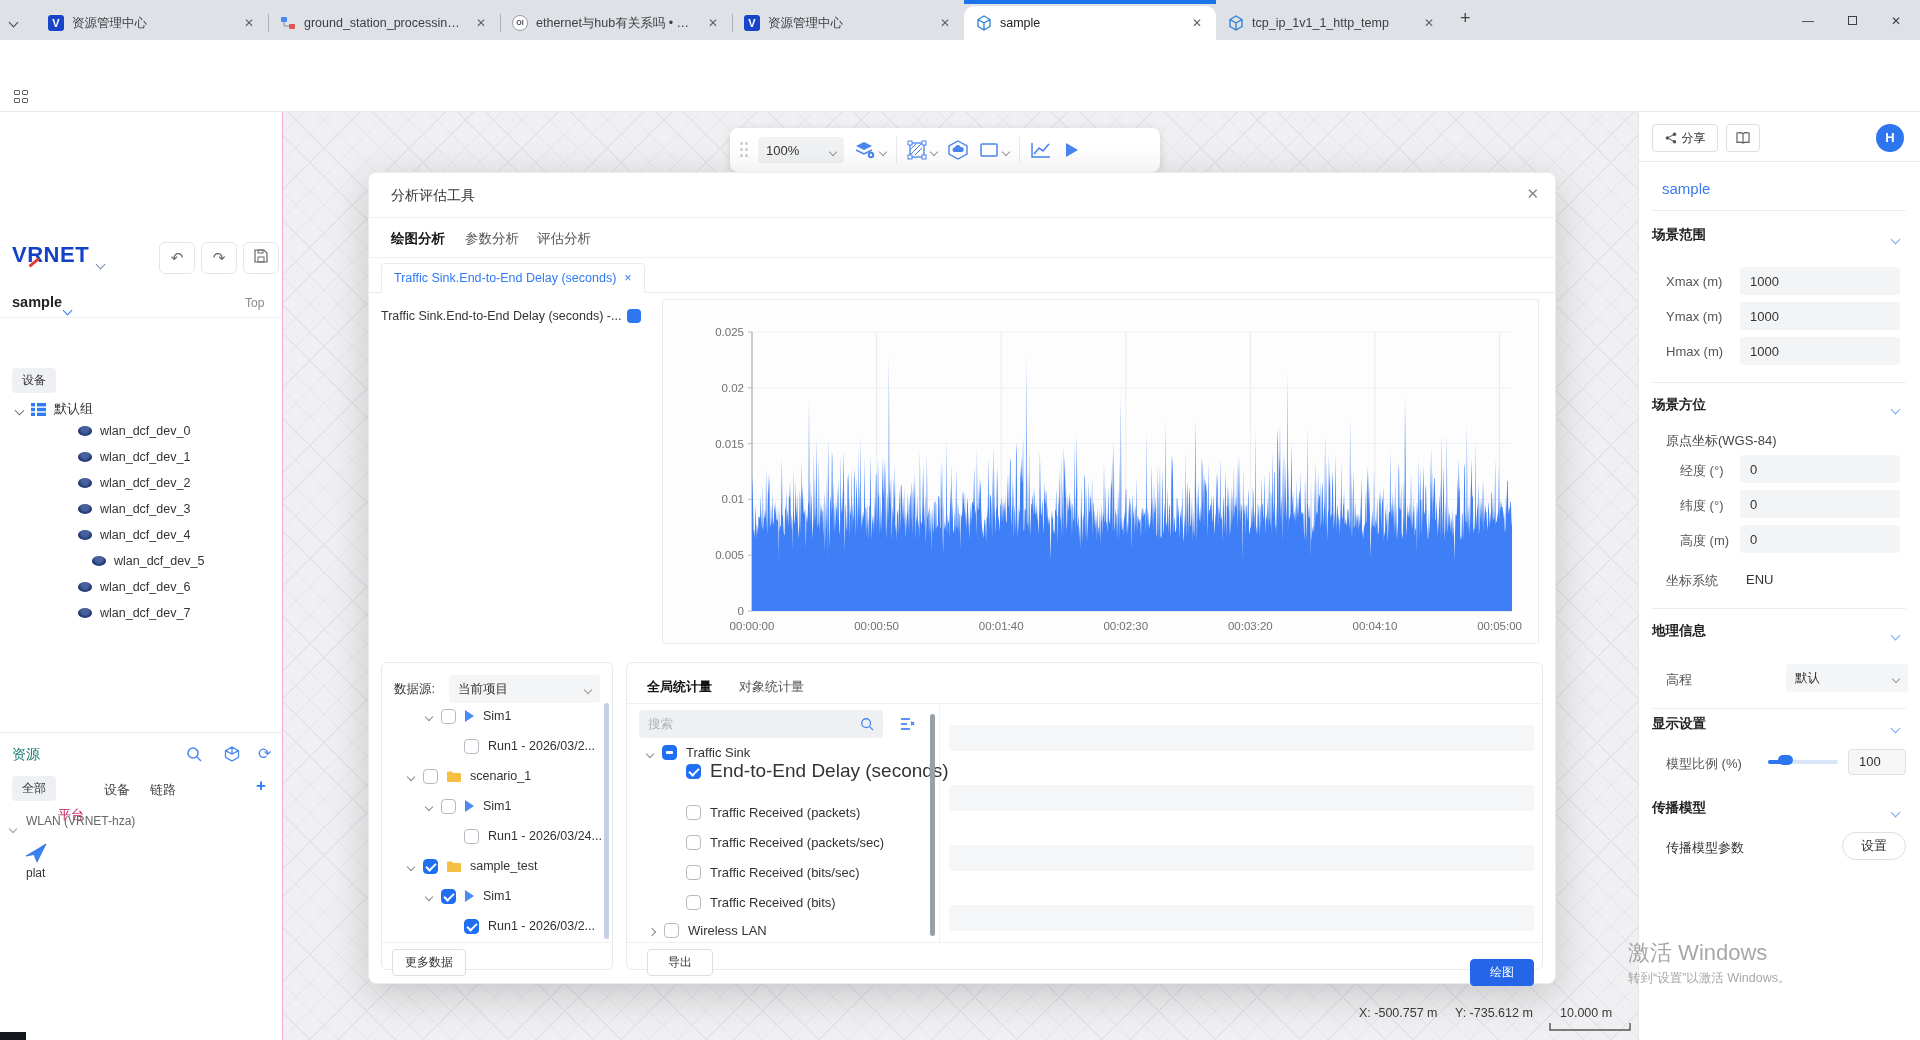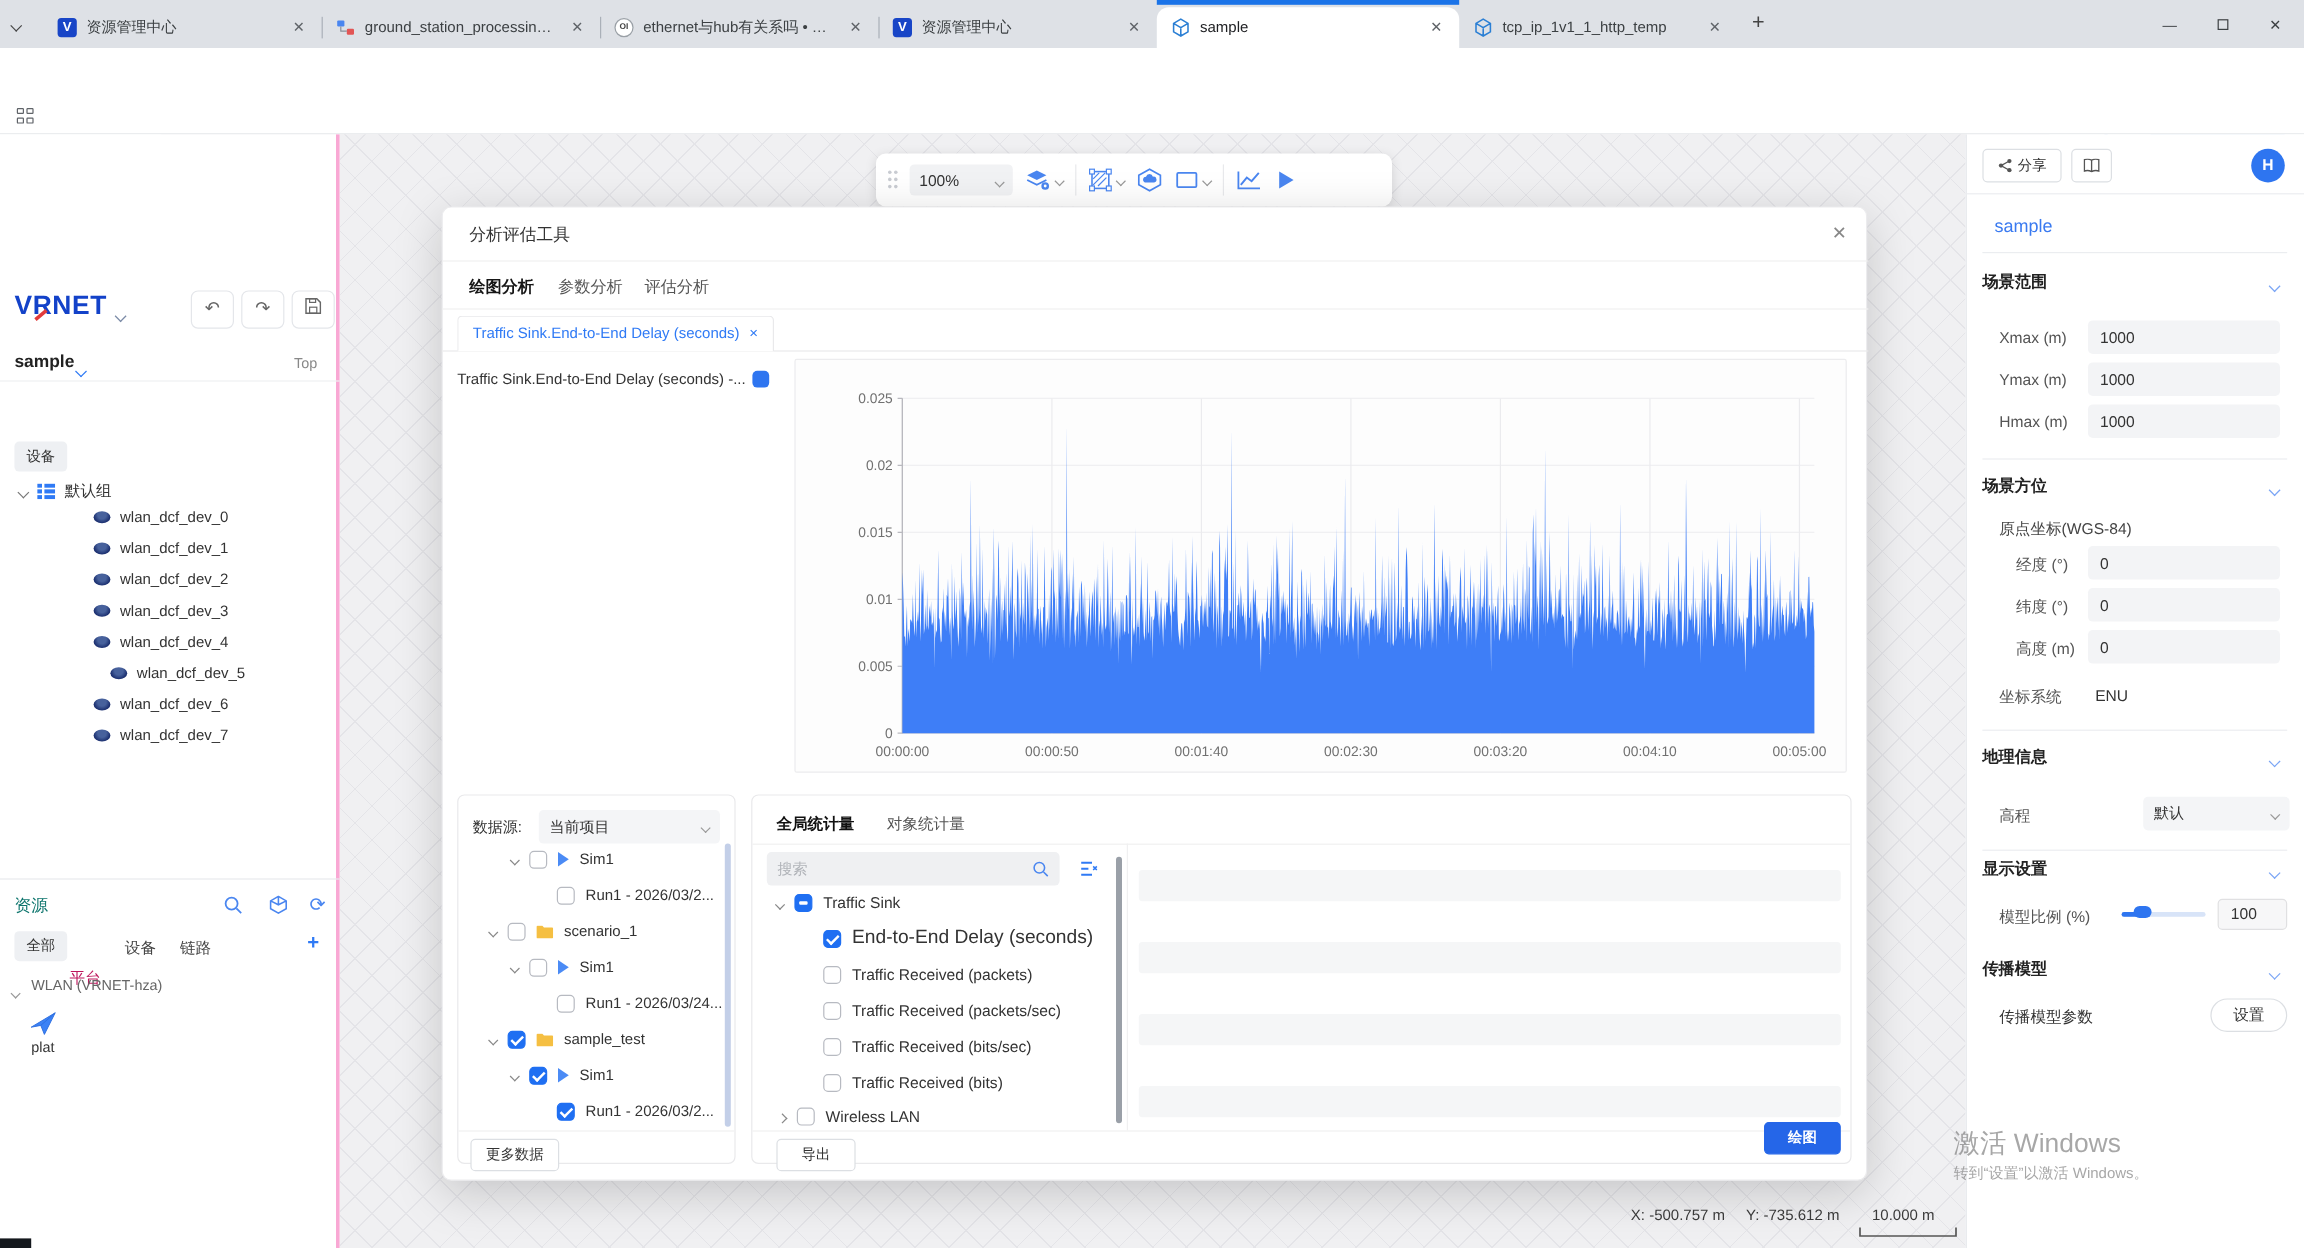--- a/index.html
+++ b/index.html
@@ -27,21 +27,21 @@
   .star { color:#5f6368; font-size:15px; flex:none; margin-left:10px; }
   .update-pill { position:absolute; left:1786px; top:45px; width:124px; height:30px; border-radius:15px; background:#d6e3fb; display:flex; align-items:center; justify-content:center; gap:6px; font-size:12px; color:#1757c2; }
   .kebab { color:#333; font-size:13px; font-weight:bold; }
   .winctl { position:absolute; top:8px; width:40px; height:26px; text-align:center; line-height:26px; font-size:12px; color:#3c4043; }
   .restore-sq { display:inline-block; width:9px; height:9px; border:1.2px solid #3c4043; }
   .bookmarks { left:0; top:80px; width:1920px; height:32px; background:#fff; border-bottom:1px solid #e7e9ec; }
   .grid-icon { position:absolute; left:14px; top:90px; width:16px; height:13px; display:grid; grid-template-columns:6px 6px; grid-gap:2px; }
   .grid-icon span { width:6px; height:5px; border:1.2px solid #5f6368; border-radius:1px; }
 
   
-  .sidebar { left:0; top:112px; width:283px; height:928px; background:#fff; border-right:3px solid #f9a8d4; }
+  .sidebar { left:0; top:112px; width:283px; height:928px; background:#fff; border-right:1px solid #f9a8d4; }
   .vrnet { position:absolute; left:12px; top:130px; font-size:22px; font-weight:800; color:#1342c9; letter-spacing:.5px; }
   .vrnet .rslash { position:relative; }
   .vrnet .rslash i { position:absolute; left:1px; bottom:3px; width:12px; height:2.6px; background:#e23b3b; transform:rotate(-40deg); }
   .chev { display:inline-block; width:7px; height:7px; border-right:1.6px solid currentColor; border-bottom:1.6px solid currentColor; transform:rotate(45deg); }
   .chev.right { transform:rotate(-45deg); }
   .sq-btn { position:absolute; top:130px; width:36px; height:32px; border:1px solid #e4e6ea; border-radius:6px; background:#fff; color:#666; font-size:15px; text-align:center; line-height:30px; }
   .proj-row { position:absolute; left:0; top:174px; width:283px; height:32px; border-bottom:1px solid #eef0f2; }
   .navtabs { position:absolute; left:0; top:206px; width:283px; height:42px; border-bottom:1px solid #eef0f2; }
   .navtab { position:absolute; top:13px; font-size:13.5px; color:#444; }
   .navtab.active { font-weight:bold; color:#111; }
@@ -562,21 +562,21 @@
           <line x1="2" y1="8" x2="8" y2="8" stroke="#2f7af5" stroke-width="1.6"></line>
           <line x1="2" y1="13" x2="11" y2="13" stroke="#2f7af5" stroke-width="1.6"></line>
           <path d="M12 6 L15 9 M15 6 L12 9" stroke="#2f7af5" stroke-width="1.3"></path>
         </svg>
 
       <div class="ds-row" style="left:20px;top:76px;font-size:13px;">
         <span style="color:#888;"><span class="chev" style="width:6px;height:6px;"></span></span>
         <span class="cb ind"></span>
         <span>Traffic Sink</span>
       </div>
-      <div class="ds-row" style="left:59px;top:106px;font-size:16px;">
+      <div class="ds-row" style="left:59px;top:95px;font-size:19px;">
         <span class="cb checked"></span>
         <span>End-to-End Delay (seconds)</span>
       </div>
       <div class="ds-row" style="left:59px;top:136px;font-size:13px;">
         <span class="cb"></span>
         <span>Traffic Received (packets)</span>
       </div>
       <div class="ds-row" style="left:59px;top:166px;font-size:13px;">
         <span class="cb"></span>
         <span>Traffic Received (packets/sec)</span>
@@ -596,21 +596,21 @@
       </div>
       <div class="scrollbar" style="left:303px;top:51px;height:222px;background:#9aa0a8;"></div>
 
       <div class="stripe" style="left:322px;top:62px;width:585px;"></div>
       <div class="stripe" style="left:322px;top:122px;width:585px;"></div>
       <div class="stripe" style="left:322px;top:182px;width:585px;"></div>
       <div class="stripe" style="left:322px;top:242px;width:585px;"></div>
 
       <div class="hline" style="left:0;top:279px;width:915px;"></div>
       <div class="btn abs" style="left:20px;top:286px;width:66px;height:27px;">导出</div>
-      <div class="btn primary abs" style="left:843px;top:272px;width:64px;height:27px;font-weight:bold;">绘图</div>
+      <div class="btn primary abs" style="left:843px;top:296px;width:64px;height:27px;">绘图</div>
     </div>
   </div>
 
   <span class="status-text" style="left:1359px;top:1006px;">X: -500.757 m</span>
   <span class="status-text" style="left:1455px;top:1006px;">Y: -735.612 m</span>
   <span class="status-text" style="left:1560px;top:1006px;">10.000 m</span>
   <svg class="abs" style="left:1548px;top:1022px;" width="84" height="10" viewBox="0 0 84 10">
       <path d="M2 1 L2 8 L82 8 L82 1" fill="none" stroke="#555" stroke-width="1.4"></path>
     </svg>
 

